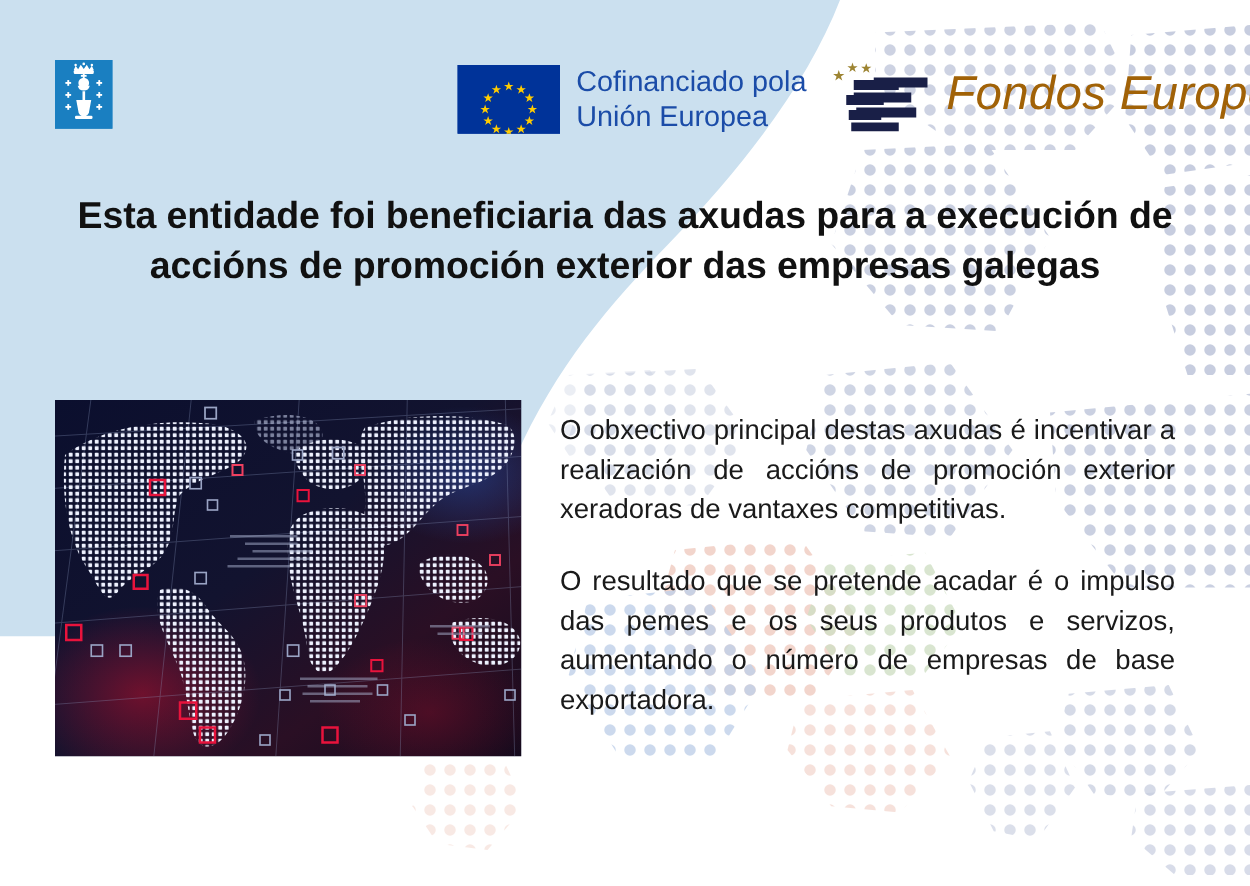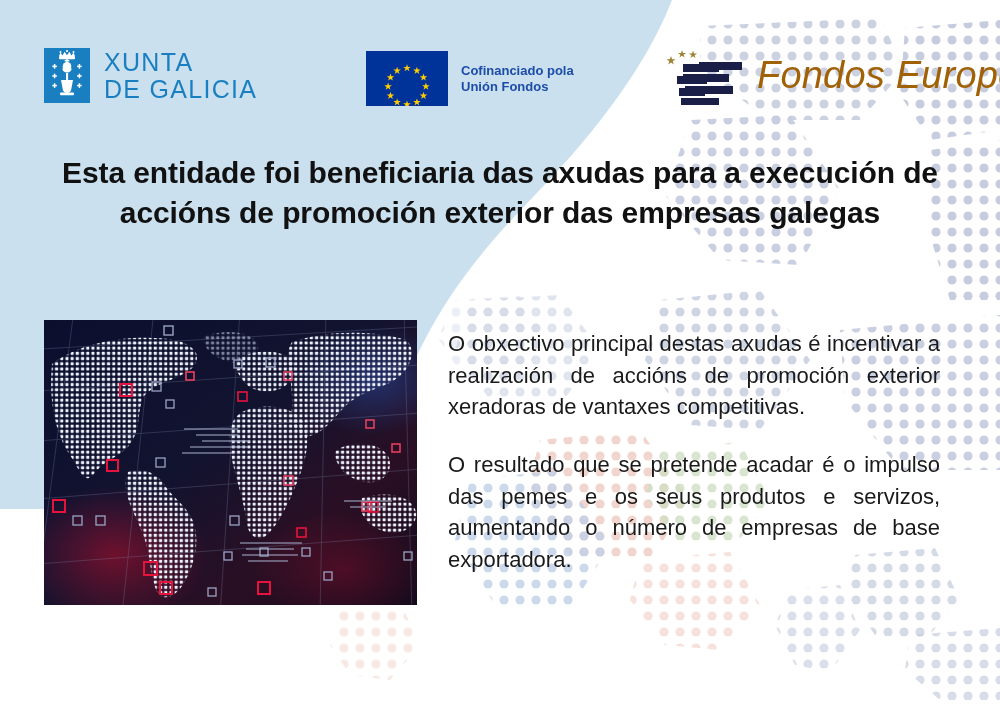--- a/index.html
+++ b/index.html
@@ -76,22 +76,22 @@
     height: 55px;
     background: #003399;
     position: relative;
   }
   .eu-text {
     line-height: 1.22;
   }
   .eu-text span {
     display: block;
     color: #1b4ca8;
-    font-weight: bold;
-    font-size: 13px;
+    font-weight: normal;
+    font-size: 23px;
   }
 
   
   .logo-fondos {
     position: absolute;
     left: 657px;
     top: 42px;
     display: flex;
     align-items: center;
     gap: 12px;
@@ -246,24 +246,20 @@
             <g>
               <rect x="33.1" y="36.8" width="4.6" height="1.5"></rect>
               <rect x="34.65" y="35.25" width="1.5" height="4.6"></rect>
             </g>
             <g>
               <rect x="20.7" y="11.9" width="4.6" height="1.5"></rect>
               <rect x="22.25" y="10.35" width="1.5" height="4.6"></rect>
             </g>
           </g>
         </svg>
-      </div>
-      <div class="xunta-wordmark">
-        <span class="l1">XUNTA</span>
-        <span class="l2">DE GALICIA</span>
       </div>
     </div>
 
     <div class="logo-eu">
       <div class="eu-flag">
         <svg width="82" height="55" viewBox="0 0 82 55">
           <rect x="0" y="0" width="82" height="55" fill="#003399"></rect>
           <g fill="#ffcc00">
             <polygon points="41,13.2 41.95,15.9 44.8,15.9 42.5,17.6 43.4,20.3 41,18.6 38.6,20.3 39.5,17.6 37.2,15.9 40.05,15.9"></polygon>
             <polygon points="50.9,15.8 51.85,18.5 54.7,18.5 52.4,20.2 53.3,22.9 50.9,21.2 48.5,22.9 49.4,20.2 47.1,18.5 49.95,18.5"></polygon>
@@ -275,21 +271,21 @@
             <polygon points="31.1,47.4 32.05,50.1 34.9,50.1 32.6,51.8 33.5,54.5 31.1,52.8 28.7,54.5 29.6,51.8 27.3,50.1 30.15,50.1"></polygon>
             <polygon points="24.5,40.8 25.45,43.5 28.3,43.5 26,45.2 26.9,47.9 24.5,46.2 22.1,47.9 23,45.2 20.7,43.5 23.55,43.5"></polygon>
             <polygon points="22.1,31.6 23.05,34.3 25.9,34.3 23.6,36 24.5,38.7 22.1,37 19.7,38.7 20.6,36 18.3,34.3 21.15,34.3"></polygon>
             <polygon points="24.5,22.5 25.45,25.2 28.3,25.2 26,26.9 26.9,29.6 24.5,27.9 22.1,29.6 23,26.9 20.7,25.2 23.55,25.2"></polygon>
             <polygon points="31.1,15.8 32.05,18.5 34.9,18.5 32.6,20.2 33.5,22.9 31.1,21.2 28.7,22.9 29.6,20.2 27.3,18.5 30.15,18.5"></polygon>
           </g>
         </svg>
       </div>
       <div class="eu-text">
         <span>Cofinanciado pola</span>
-        <span>Unión Fondos</span>
+        <span>Unión Europea</span>
       </div>
     </div>
 
     <div class="logo-fondos">
       <div class="fondos-mark">
         <svg width="88" height="66" viewBox="0 0 88 66">
           <g fill="#9d8432">
             <polygon points="14,14 15.1,17.2 18.5,17.2 15.75,19.2 16.8,22.4 14,20.4 11.2,22.4 12.25,19.2 9.5,17.2 12.9,17.2"></polygon>
             <polygon points="25,8 26,10.9 29.1,10.9 26.6,12.7 27.55,15.6 25,13.8 22.45,15.6 23.4,12.7 20.9,10.9 24,10.9"></polygon>
             <polygon points="36,8.5 37,11.4 40.1,11.4 37.6,13.2 38.55,16.1 36,14.3 33.45,16.1 34.4,13.2 31.9,11.4 35,11.4"></polygon>

